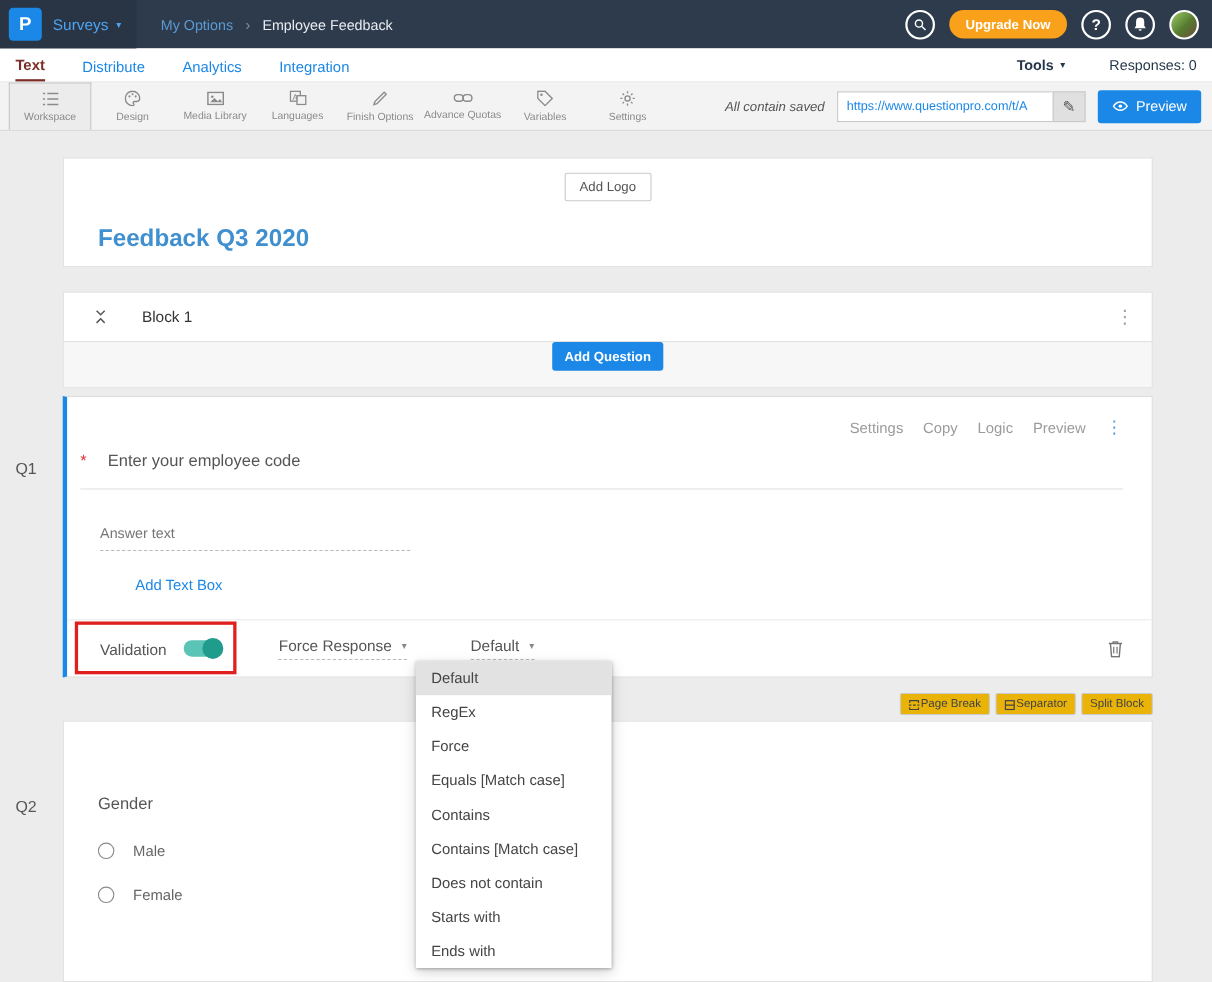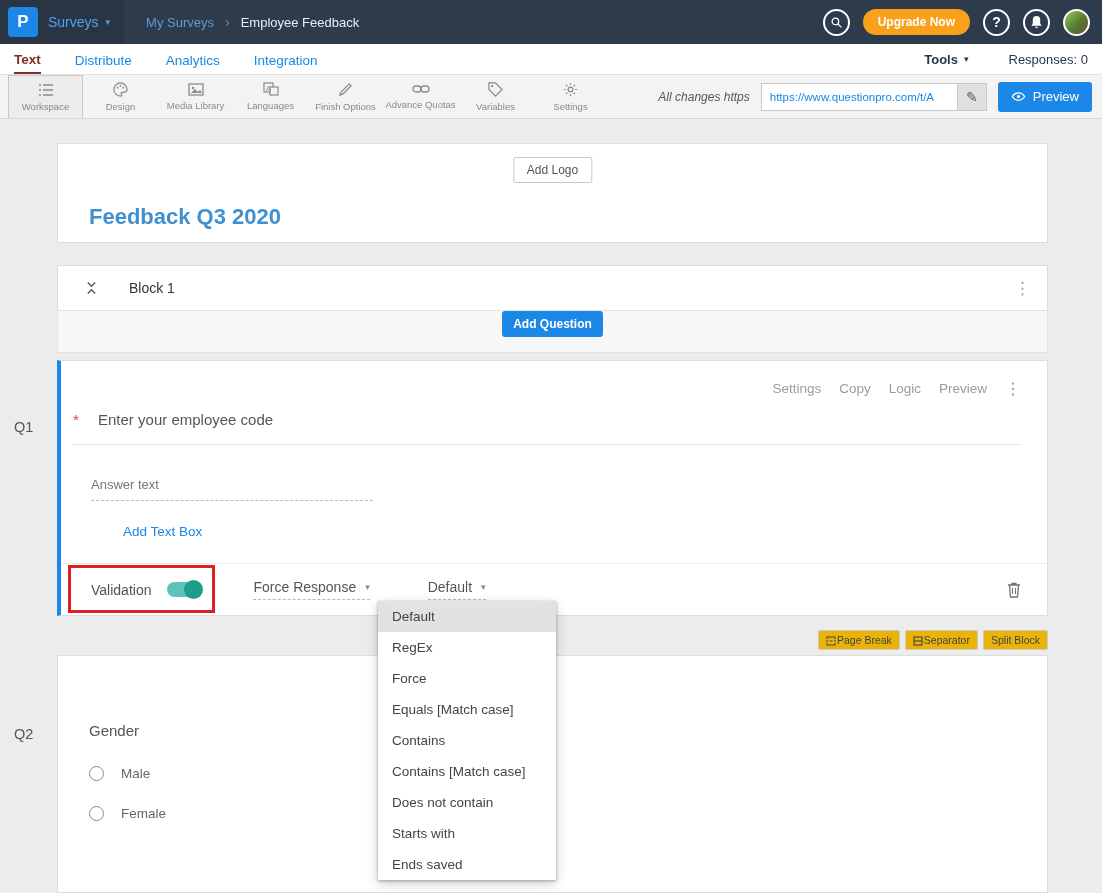--- a/index.html
+++ b/index.html
@@ -104,21 +104,21 @@
 
 <header class="topbar">
   <div class="topbar-left-block">
     <div class="logo-tile">P</div>
     <div class="product-menu">
       <span>Surveys</span>
       <span class="caret">▾</span>
     </div>
   </div>
   <nav class="breadcrumb">
-    <a class="crumb-parent">My Surveys</a>
+    <a class="crumb-parent">My Options</a>
     <span class="crumb-sep">›</span>
     <span class="crumb-current">Employee Feedback</span>
   </nav>
   <div class="topbar-right">
     <button class="circle-btn">
       <span>
         <svg width="13" height="13" viewBox="0 0 24 24">
             <circle cx="10" cy="10" r="6" fill="none" stroke="#fff" stroke-width="2.4"></circle>
             <line x1="14.5" y1="14.5" x2="21" y2="21" stroke="#fff" stroke-width="2.4"></line>
           </svg>
@@ -221,21 +221,21 @@
   <button class="tool">
     <span>
       <svg width="15" height="15" viewBox="0 0 16 16">
           <circle cx="8" cy="8" r="2.5" fill="none" stroke="currentColor" stroke-width="1.3"></circle>
           <path d="M8 1v2M8 13v2M1 8h2M13 8h2M3.2 3.2l1.4 1.4M11.4 11.4l1.4 1.4M12.8 3.2l-1.4 1.4M4.6 11.4l-1.4 1.4" stroke="currentColor" stroke-width="1.3"></path>
         </svg>
     </span>
     <span>Settings</span>
   </button>
   <div class="toolbar-right">
-    <span class="saved">All changes https</span>
+    <span class="saved">All contain saved</span>
     <div class="url-box">
       <input class="url-input" type="text" value="https://www.questionpro.com/t/A" style="">
       <button class="pencil-btn">
           <span>✎</span>
         </button>
     </div>
     <button class="preview-btn">
       <span>
         <svg width="15" height="11" viewBox="0 0 24 16">
             <path d="M12 2C6 2 2 8 2 8s4 6 10 6 10-6 10-6-4-6-10-6z" fill="none" stroke="#fff" stroke-width="2"></path>
@@ -345,14 +345,14 @@
 
 <div class="dropdown">
   <div class="dd-item selected">Default</div>
   <div class="dd-item">RegEx</div>
   <div class="dd-item">Force</div>
   <div class="dd-item">Equals [Match case]</div>
   <div class="dd-item">Contains</div>
   <div class="dd-item">Contains [Match case]</div>
   <div class="dd-item">Does not contain</div>
   <div class="dd-item">Starts with</div>
-  <div class="dd-item">Ends saved</div>
+  <div class="dd-item">Ends with</div>
 </div>
 
 </body></html>

